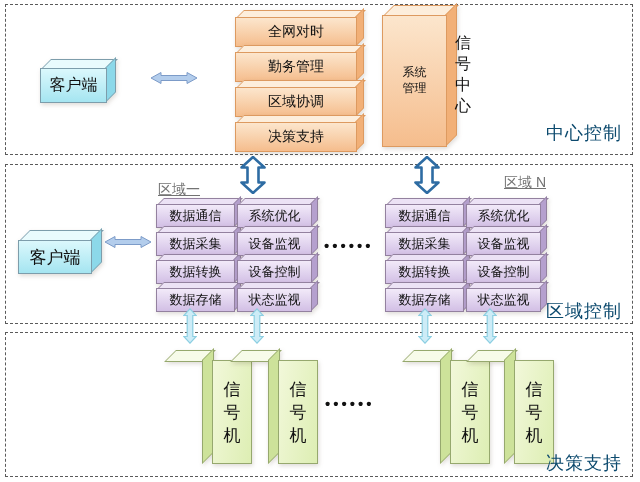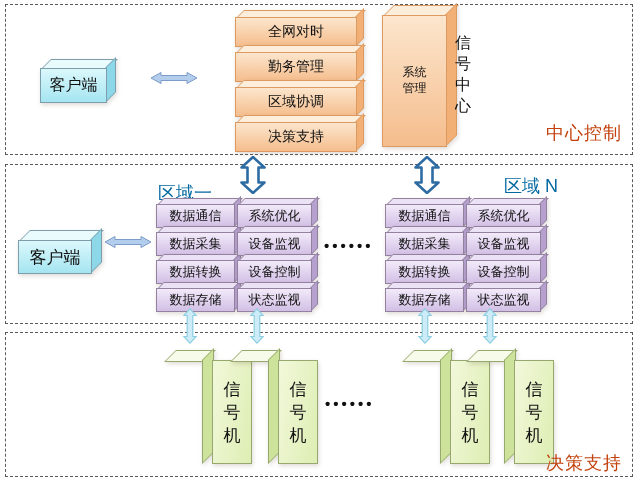--- a/index.html
+++ b/index.html
@@ -1,22 +1,22 @@
 <!DOCTYPE html>
 <html><head>
 <meta charset="utf-8">
 <style>
   html,body { margin:0; padding:0; background:#fff; }
   .canvas {
     position:relative; width:640px; height:482px; background:#ffffff;
     font-family:"Liberation Sans", sans-serif; color:#111; overflow:hidden;
   }
   .sect { position:absolute; border:1px dashed #5a5a5a; background:#fff; }
-  .sect-label { position:absolute; font-size:18px; color:#c2410c; letter-spacing:1px; white-space:nowrap; }
-  .group-title { position:absolute; font-size:18px; color:#0369a1; white-space:nowrap; }
+  .sect-label { position:absolute; font-size:18px; color:#0c4a6e; letter-spacing:1px; white-space:nowrap; }
+  .group-title { position:absolute; font-size:14px; color:#737373; white-space:nowrap;text-decoration:underline; }
 
   
   .b3d { position:absolute; width:calc(var(--w) + var(--d)); height:calc(var(--h) + var(--d));
          filter:drop-shadow(1px 2px 2px rgba(80,60,40,.18));border-radius:13px; }
   .b3d .top  { position:absolute; left:0; top:0; width:var(--w); height:var(--d);
                transform:skewX(-45deg); transform-origin:0 100%; }
   .b3d .side { position:absolute; left:var(--w); top:var(--d); width:var(--d); height:var(--h);
                transform:skewY(-45deg); transform-origin:0 0; }
   .b3d .front{ position:absolute; left:0; top:var(--d); width:var(--w); height:var(--h);
                display:flex; align-items:center; justify-content:center; text-align:center; }
@@ -204,20 +204,21 @@
     <div class="top"></div>
       <div class="side"></div>
     <div class="front">设备控制</div>
   </div>
   <div class="b3d pu" style="left:466px;top:282px;--w:73px;--h:22px;--d:6px">
     <div class="top"></div>
       <div class="side"></div>
     <div class="front">状态监视</div>
   </div>
 
+  <div class="sect-label" style="left:546px;top:299px">区域控制</div>
 
   <div class="arrow" style="left:183px;top:308px">
     <svg width="14" height="36" viewBox="0 0 14 36">
         <polygon points="7,0.8 13.2,7.5 9.8,7.5 9.8,28.5 13.2,28.5 7,35.2 0.8,28.5 4.2,28.5 4.2,7.5 0.8,7.5" fill="#cdecf7" stroke="#8ccfe2" stroke-width="1.2"></polygon>
       </svg>
   </div>
   <div class="arrow" style="left:250px;top:308px">
     <svg width="14" height="36" viewBox="0 0 14 36">
         <polygon points="7,0.8 13.2,7.5 9.8,7.5 9.8,28.5 13.2,28.5 7,35.2 0.8,28.5 4.2,28.5 4.2,7.5 0.8,7.5" fill="#cdecf7" stroke="#8ccfe2" stroke-width="1.2"></polygon>
       </svg>

